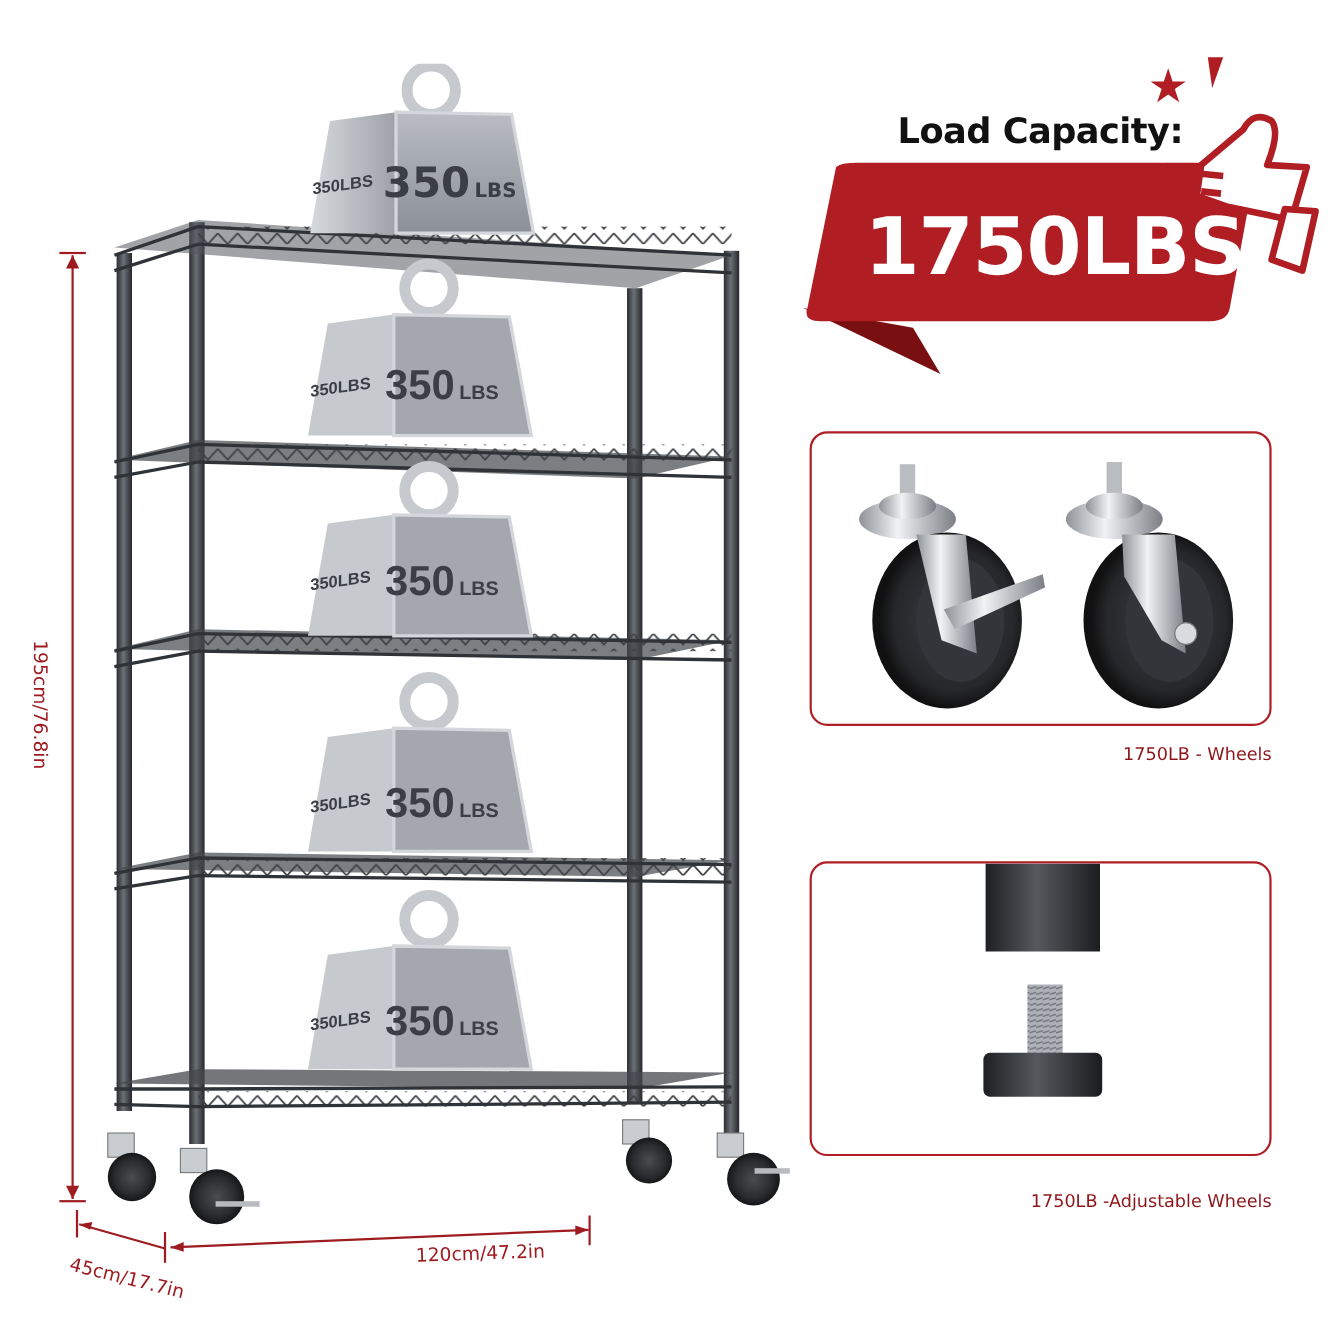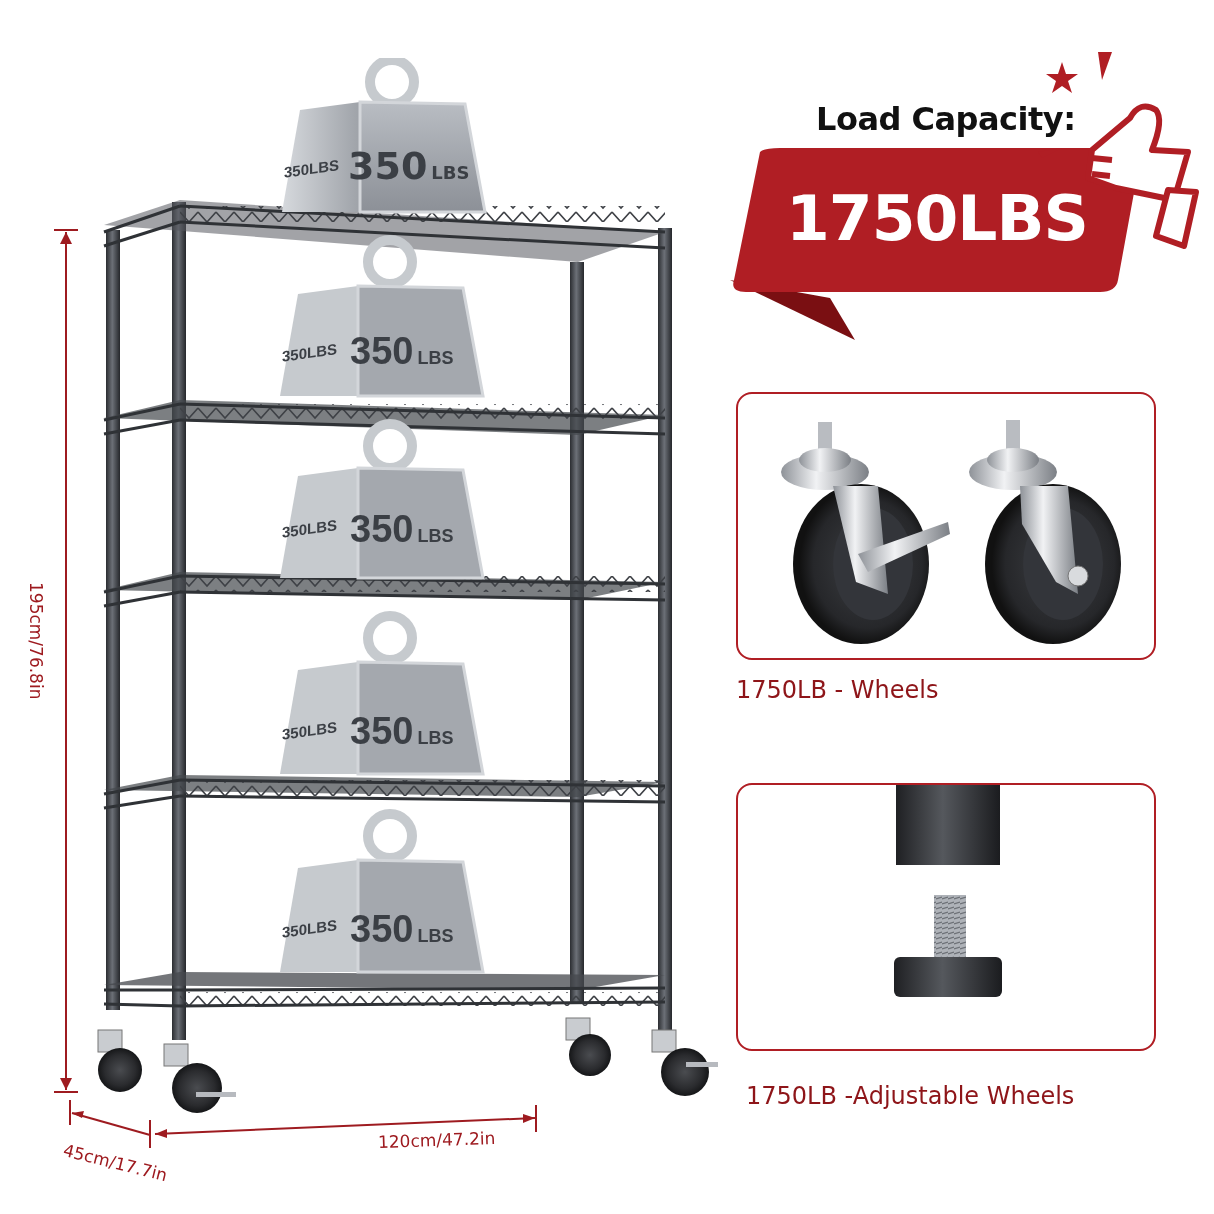--- a/index.html
+++ b/index.html
@@ -1,23 +1,23 @@
 <!DOCTYPE html>
 <html><head>
 <meta charset="utf-8">
 <style>
   html, body { margin: 0; padding: 0; background: #ffffff; }
   body { width: 1214px; height: 1214px; position: relative; overflow: hidden; font-family: "Liberation Sans", "DejaVu Sans", sans-serif; }
   .abs { position: absolute; }
   .dim-label { color: #9e1b20; font-size: 17px; white-space: nowrap; font-family: "DejaVu Sans", sans-serif; }
   .vert-label { transform: rotate(90deg); transform-origin: left top; }
   .load-title { color: #111; font-weight: bold; font-size: 32px; letter-spacing: -0.5px; font-family: "DejaVu Sans", sans-serif; }
-  .banner-text { color: #fff; font-weight: bold; font-size: 63px; letter-spacing: -1px; font-family: "DejaVu Sans", sans-serif; }
+  .banner-text { color: #fff; font-weight: bold; font-size: 72px; letter-spacing: -1px; font-family: "DejaVu Sans", sans-serif; }
   .feature-box { border: 2px solid #b01e24; border-radius: 16px; background: #fff; box-sizing: border-box; }
-  .feature-caption { color: #8e1519; font-size: 24px; text-align: left; font-family: "DejaVu Sans", sans-serif; }
+  .feature-caption { color: #8e1519; font-size: 16px; text-align: right; font-family: "DejaVu Sans", sans-serif; }
   .weight-text { font-weight: bold; fill: #3b3f45; font-family: "DejaVu Sans", sans-serif; }
 </style>
 </head>
 <body>
 
 <svg class="abs" style="left:0;top:0" width="730" height="1214" viewBox="0 0 730 1214">
   <defs>
     <linearGradient id="pole" x1="0" x2="1">
       <stop offset="0" stop-color="#2b2d31"></stop>
       <stop offset="0.45" stop-color="#6c7077"></stop>

